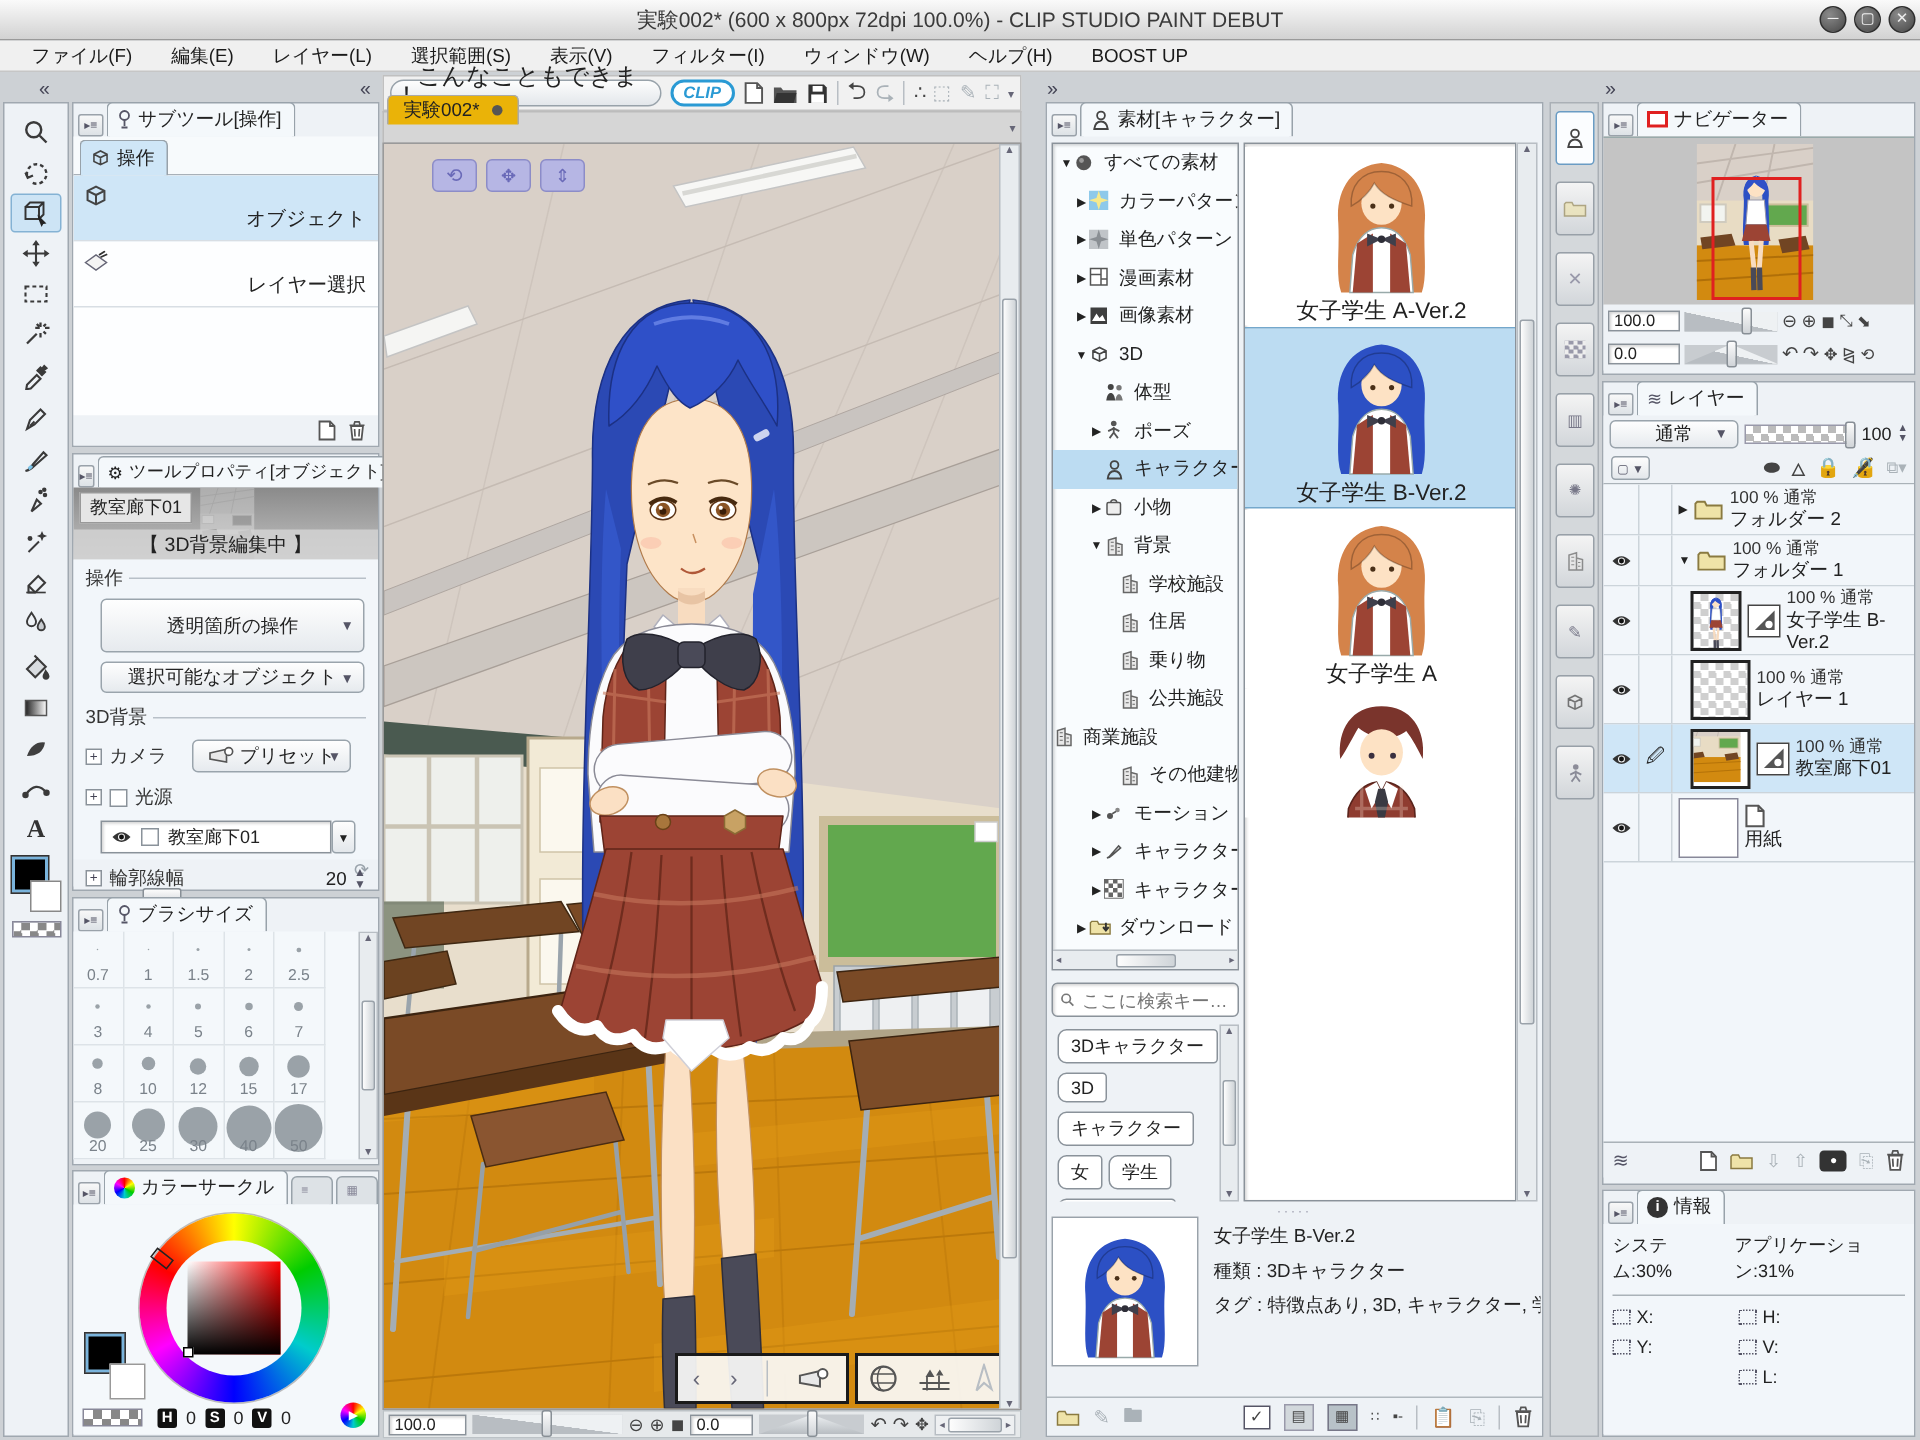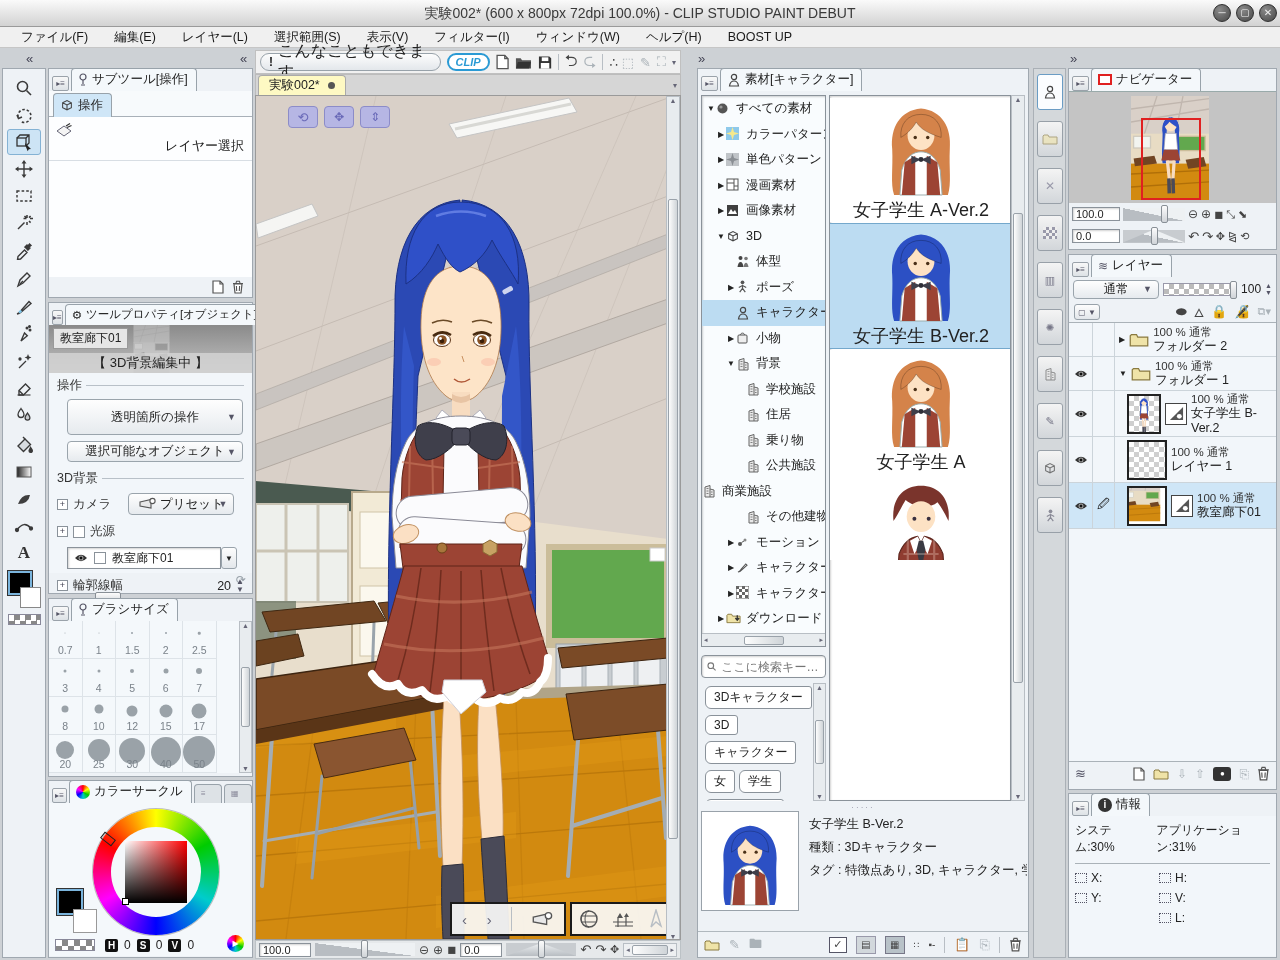--- a/index.html
+++ b/index.html
@@ -41,21 +41,21 @@
 
 .tagpill{display:inline-block;background:#fff;border:1px solid #8a929a;border-radius:6px 3px 3px 6px;padding:2px 8px;font-size:12px;margin:3px 0 3px 4px;white-space:nowrap}
 
 .trow{display:flex;align-items:center;height:25.5px;white-space:nowrap;font-size:12.5px;overflow:hidden}
 .trow.sel{background:#bcdcf2}
 .tarr{width:10px;font-size:8px;color:#222;flex:none;text-align:center}
 .tico{width:16px;height:14px;flex:none;margin-right:4px}
 
 .mcard{position:relative;width:182px;text-align:center;background:#fff}
 .mcard.sel{background:#bcdcf2;outline:1px solid #74a8cc}
-.mlabel{font-size:18px;padding-top:2px}
+.mlabel{font-size:15px;padding-top:2px}
 
 .lrow{position:relative;display:flex;border-bottom:1px solid #ccd4da;background:#f2f6fa}
 .lrow.sel{background:#cfe6f7}
 .lc1{width:24px;border-right:1px solid #ccd4da;display:flex;align-items:center;justify-content:center;flex:none}
 .lc2{width:22px;border-right:1px solid #ccd4da;display:flex;align-items:center;justify-content:center;flex:none}
 .lmeta{font-size:11.5px;color:#333;line-height:14px}
 .lname{font-size:12.5px;line-height:15px}
 .thumb{border:2px solid #222;background:
   repeating-conic-gradient(#cfcfcf 0 25%,#fff 0 50%) 0 0/10px 10px;flex:none}
 .badge3d{width:22px;height:22px;border:1px solid #444;background:#fff;flex:none;display:flex;align-items:center;justify-content:center}
@@ -321,20 +321,28 @@
     </div>
     <div style="height:26px;background:#f7fafc;border-bottom:1px solid #a8b0b8;padding:2px 0 0 4px">
       <span class="tab" style="background:#cfe6f7;height:24px">
         <svg width="14" height="14">
             <use href="#ico-cube"></use>
           </svg>
         <span>操作</span>
       </span>
     </div>
     <div style="height:160px;background:#fdfeff;overflow:hidden">
+      <div class="strow sel">
+        <span class="abs icon" style="left:6px;top:4px">
+            <svg width="18" height="18">
+              <use href="#ico-cube"></use>
+            </svg>
+          </span>
+        <span class="stlabel">オブジェクト</span>
+      </div>
       <div class="strow">
         <span class="abs icon" style="left:6px;top:6px">
             <svg width="18" height="14" viewBox="0 0 18 14">
               <path d="M2,8 l7,-5 7,5 -7,5z" fill="#f4f4f4" stroke="#667" stroke-width="1"></path>
               <path d="M11,3 l4,-2.5 M12,4.5 l4.5,-2" stroke="#333" stroke-width="1.2"></path>
             </svg>
           </span>
         <span class="stlabel">レイヤー選択</span>
       </div>
     </div>
@@ -581,21 +589,21 @@
     <span class="glyphbtn gray" style="font-size:16px">⮎</span>
     <span class="sep" style="width:1px;height:16px"></span>
     <span class="glyphbtn" style="font-size:13px;letter-spacing:-2px">∴</span>
     <span class="glyphbtn gray" style="font-size:13px">⬚</span>
     <span class="glyphbtn gray" style="font-size:13px">✎</span>
     <span class="glyphbtn gray" style="font-size:13px">⛶</span>
     <span style="margin-left:auto;color:#667;font-size:8px">▾</span>
   </div>
 
   <div class="abs" style="left:255px;top:74px;width:426px;height:21px;background:#d6d6d6;border:1px solid #bcbcbc;border-bottom:none">
-    <span style="position:absolute;left:2px;bottom:0;display:inline-flex;align-items:center;gap:8px;background:#fef9c3;border:1px solid #aaa;border-bottom:none;border-radius:4px 4px 0 0;height:20px;padding:0 10px">
+    <span style="position:absolute;left:2px;bottom:12px;display:inline-flex;align-items:center;gap:8px;background:#eab308;border:1px solid #aaa;border-bottom:none;border-radius:4px 4px 0 0;height:20px;padding:0 10px">
       <span style="font-size:12.5px">実験002*</span>
       <span style="width:7px;height:7px;border-radius:50%;background:#555"></span>
     </span>
     <span style="position:absolute;right:3px;top:6px;color:#667;font-size:8px">▾</span>
   </div>
 
   <div class="abs" style="left:255px;top:95px;width:426px;height:845px;background:#b8b8b8;border:1px solid #9a9a9a;overflow:hidden">
     <svg width="412" height="843" viewBox="0 0 412 843" style="position:absolute;left:0;top:0">
 
       <rect width="412" height="470" fill="#d9d0c8"></rect>
@@ -1296,20 +1304,37 @@
                 <path d="M1,15 L15,15 L15,1 Z" fill="#555"></path>
                 <circle cx="11" cy="11" r="2.6" fill="#fff"></circle>
               </svg>
             </div>
           <div>
               <div class="lmeta">100 % 通常</div>
               <div class="lname">教室廊下01</div>
             </div>
         </div>
       </div>
+      <div class="lrow" style="height:46px">
+        <div class="lc1">
+            <svg width="14" height="10">
+              <use href="#ico-eye"></use>
+            </svg>
+          </div>
+          <div class="lc2"></div>
+        <div style="display:flex;align-items:center;gap:4px;padding-left:4px">
+          <div style="width:40px;height:40px;background:#fff;border:1px solid #889"></div>
+          <div style="display:flex;flex-direction:column;align-items:flex-start">
+            <svg width="14" height="16">
+                <use href="#ico-page"></use>
+              </svg>
+            <div class="lname">用紙</div>
+          </div>
+        </div>
+      </div>
     </div>
     <div style="height:24px;border-top:1px solid #aab2b8;background:#eef2f6;display:flex;align-items:center;gap:8px;padding:0 6px">
       <span style="font-size:13px;color:#556">≋</span>
       <span style="flex:1"></span>
       <svg width="12" height="14">
           <use href="#ico-page"></use>
         </svg>
       <svg width="16" height="12">
           <use href="#ico-folder"></use>
         </svg>

